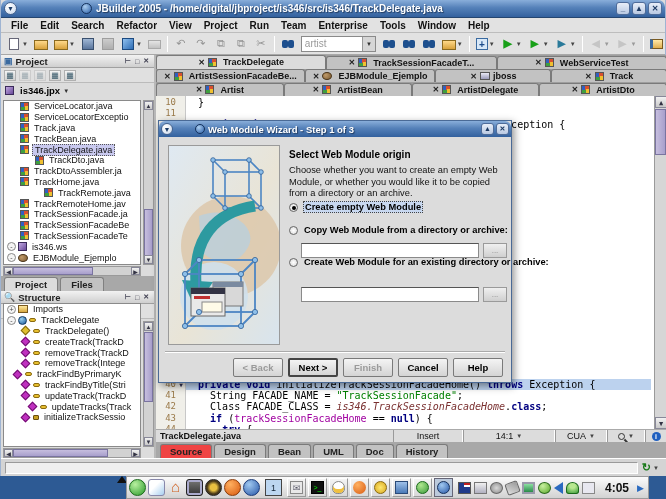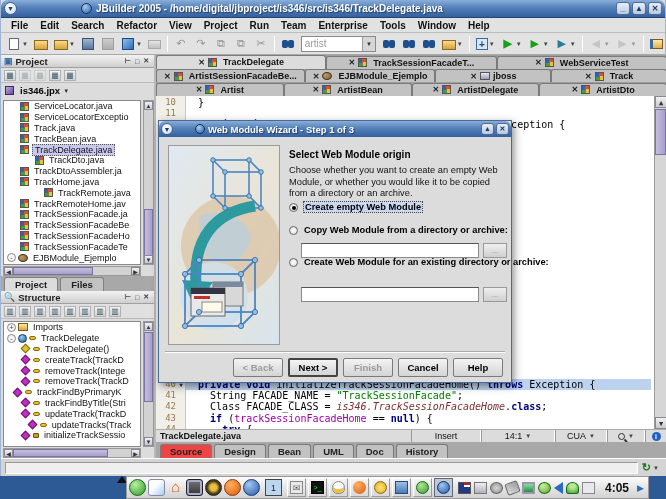--- a/index.html
+++ b/index.html
@@ -77,21 +77,21 @@
   .hscroll { position:absolute; left:2px; right:13px; bottom:0; height:10px; background:#d2d2d2; border:1px solid #9a9a9a;}
   .hscroll .arr { position:absolute; top:0; width:9px; height:8px; font-size:6px; text-align:center; line-height:8px; color:#334; background:linear-gradient(#f2f2f2,#c8c8c8); border:1px solid #889;}
   .hscroll .arr.lf{ left:0; } .hscroll .arr.rt{ right:0; }
   .hthumb { position:absolute; top:0; height:8px; background:linear-gradient(#c6bede,#a89fcc); border:1px solid #7a74a0;}
 
   .left-tabs { position:absolute; left:0; top:276px; width:155px; height:15px; background:#a8a8a8; display:flex; align-items:flex-end; padding-left:3px; gap:2px; border-right:2px solid #b8b8b8;}
   .ltab { font-size:9.5px; font-weight:bold; padding:1px 10px; background:#c2c2c2; border:1px solid #808080; border-bottom:none; border-radius:3px 3px 0 0; color:#222;}
   .ltab.active { background:#dcdcdc; }
 
   .structure-panel { position:absolute; left:0; top:291px; width:155px; height:167px; background:#dcdcdc; border-right:2px solid #b8b8b8;}
-  .structure-panel .tree-box { top:30px; bottom:11px; }
+  .structure-panel .tree-box { top:12px; bottom:11px; }
 
   
   .edit-tabs { position:absolute; left:155px; top:55px; width:511px; height:41px; background:#9e9e9e; }
   .etab-row { display:flex; height:13.6px; align-items:flex-end; }
   .etab { display:flex; align-items:center; gap:3px; font-size:9px; font-weight:bold; color:#111; background:#c2c2c2; border:1px solid #7a7a7a; border-bottom:none; border-radius:3px 3px 0 0; padding:0 7px; height:13px; white-space:nowrap; flex:1; justify-content:center;}
   .etab.active { background:#dcdcdc; height:14px; }
   .etab .x { font-size:8px; color:#222; }
   .ic-server { width:10px; height:8px; flex:none; background:linear-gradient(#e8e8f4,#9a9ab8); border:1px solid #555; }
 
   .editor { position:absolute; left:155px; top:96px; width:511px; height:333px; background:#fff; overflow:hidden; font-family:"DejaVu Sans Mono", monospace; }
@@ -385,25 +385,26 @@
           <div class="tree-row" style="padding-left: 16px;">
             <span class="ic-java"></span>
             <span class="lbl">TrackSessionFacade.ja</span>
           </div>
           <div class="tree-row" style="padding-left: 16px;">
             <span class="ic-java"></span>
             <span class="lbl">TrackSessionFacadeBe</span>
           </div>
           <div class="tree-row" style="padding-left: 16px;">
             <span class="ic-java"></span>
-            <span class="lbl">TrackSessionFacadeHo</span>
-          </div>
-          <div class="tree-row" style="padding-left: 16px;">
-            <span class="ic-java"></span>
             <span class="lbl">TrackSessionFacadeTe</span>
+          </div>
+          <div class="tree-row" style="padding-left: 3px;">
+            <span class="expander">-</span>
+            <span class="ic-ws"></span>
+            <span class="lbl">is346.ws</span>
           </div>
           <div class="tree-row" style="padding-left: 3px;">
             <span class="expander">-</span>
             <span class="ic-ejb"></span>
             <span class="lbl">EJBModule_Ejemplo</span>
           </div>
         </div>
       <div class="vscroll">
         <div class="arr up">▲</div>
         <div class="vthumb" style="top:108px; height:48px;"></div>
@@ -458,26 +459,26 @@
             <span class="lbl">TrackDelegate()</span>
           </div>
           <div class="tree-row" style="padding-left: 16px;">
             <span class="ic-method"></span>
             <span class="mini-key"></span>
             <span class="lbl">createTrack(TrackD</span>
           </div>
           <div class="tree-row" style="padding-left: 16px;">
             <span class="ic-method"></span>
             <span class="mini-key"></span>
+            <span class="lbl">removeTrack(TrackD</span>
+          </div>
+          <div class="tree-row" style="padding-left: 16px;">
+            <span class="ic-method"></span>
+            <span class="mini-key"></span>
             <span class="lbl">removeTrack(Intege</span>
-          </div>
-          <div class="tree-row" style="padding-left: 16px;">
-            <span class="ic-method"></span>
-            <span class="mini-key"></span>
-            <span class="lbl">removeTrack(TrackD</span>
           </div>
           <div class="tree-row" style="padding-left: 8px;">
             <span class="ic-method"></span>
             <span class="mini-key"></span>
             <span class="lbl">trackFindByPrimaryK</span>
           </div>
           <div class="tree-row" style="padding-left: 16px;">
             <span class="ic-method"></span>
             <span class="mini-key"></span>
             <span class="lbl">trackFindByTitle(Stri</span>
@@ -593,21 +594,21 @@
         <div class="vthumb"></div>
         <div class="arr dn">▼</div>
       </div>
     </div>
 
     <div class="statusbar">
       <div class="sb-file">TrackDelegate.java</div>
       <div class="sb-cell" style="width:70px;">
           <span>Insert</span>
         </div>
-      <div class="sb-cell" style="width:74px;">
+      <div class="sb-cell" style="width:92px;">
           <span>14:1</span>
           <span class="sb-dd">▼</span>
         </div>
       <div class="sb-cell" style="width:52px;">
           <span>CUA</span>
           <span class="sb-dd">▼</span>
         </div>
       <div class="sb-cell" style="width:38px;">
           <span class="ic-mag"></span>
           <span class="sb-dd">▼</span>

